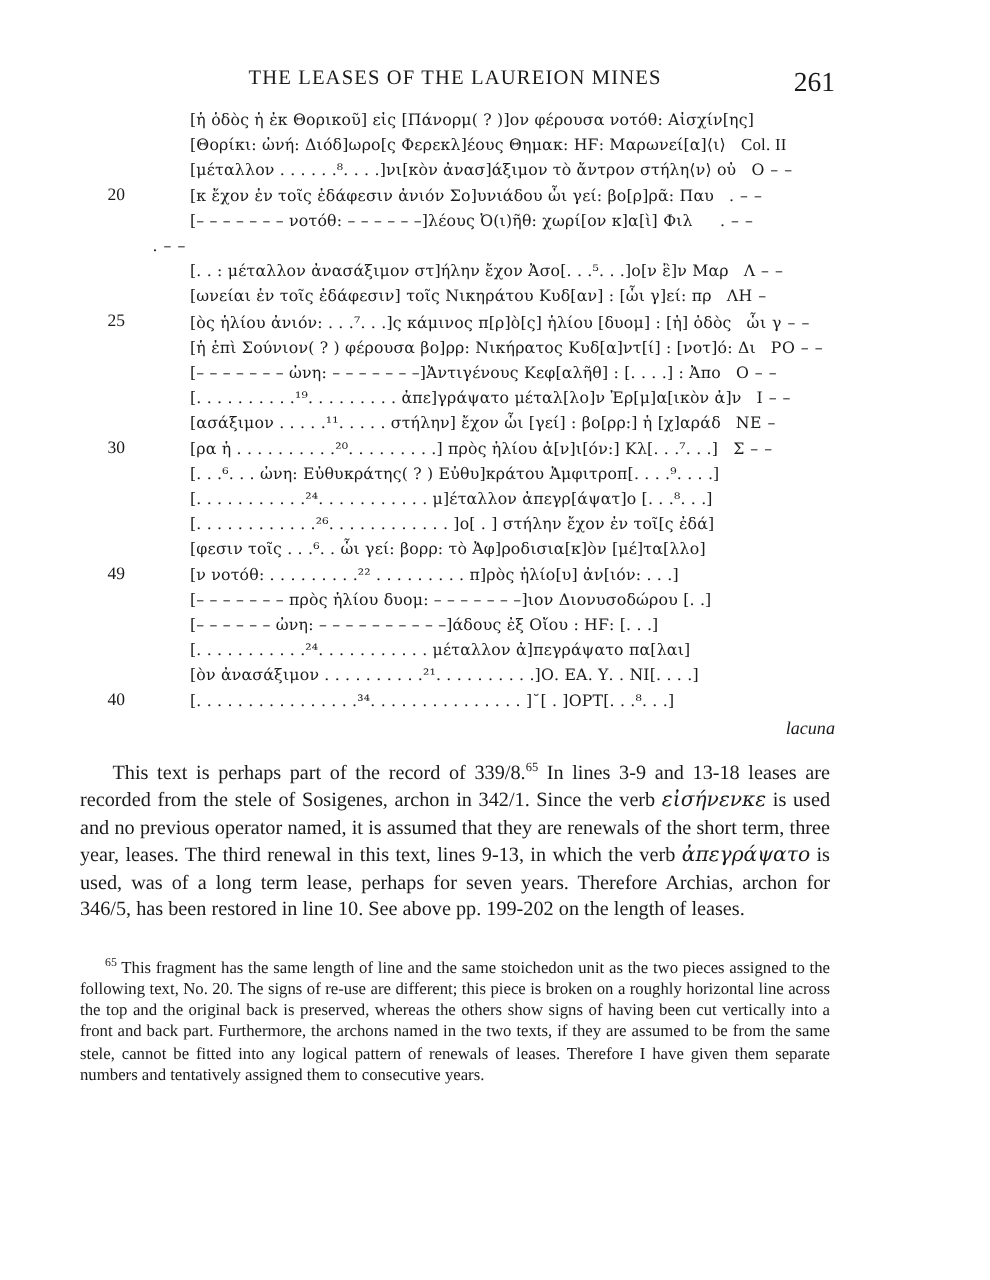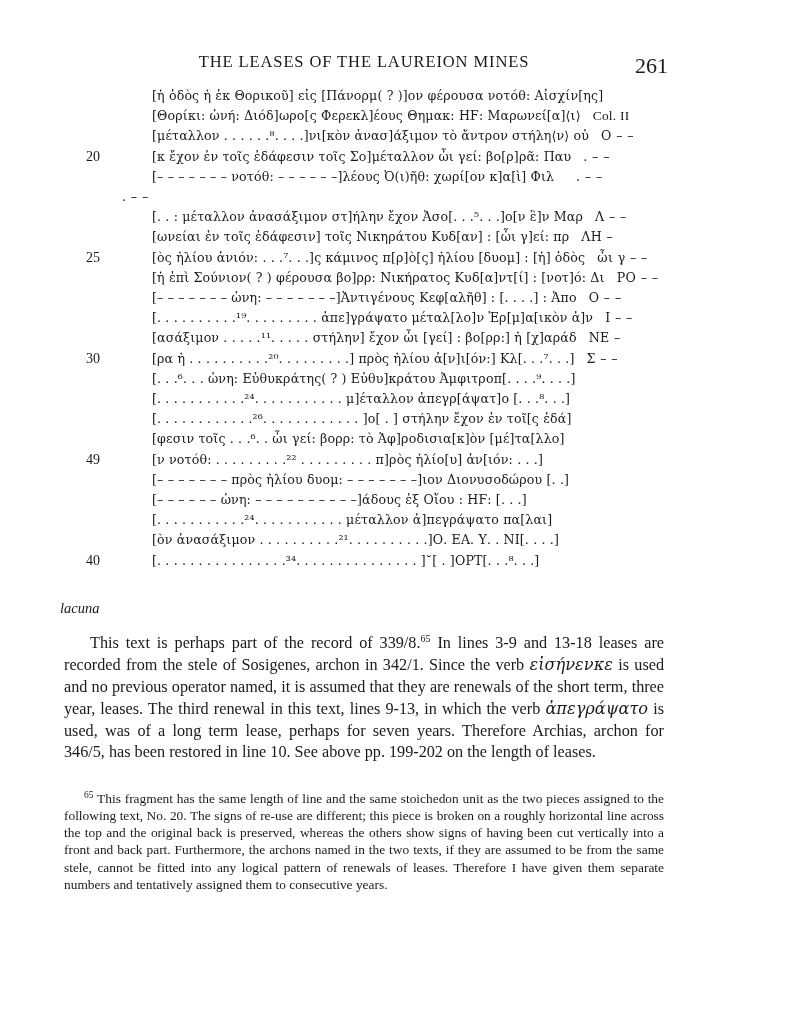--- a/index.html
+++ b/index.html
@@ -75,24 +75,24 @@
     text-align: left;
     padding-left: 12px;
     letter-spacing: 0.4px;
   }
   .col2.head {
     font-family: "Liberation Serif", serif;
     font-size: 13.5px;
     letter-spacing: 0.2px;
   }
   .lacuna {
-    text-align: left;
+    text-align: right;
     font-style: italic;
     font-size: 14.5px;
-    margin-top: 29px;
+    margin-top: 4px;
     margin-bottom: 16px;
     font-family: "Liberation Serif", serif;
   }
 
   
   .body-par {
     font-size: 16.2px;
     line-height: 21.5px;
     text-align: justify;
     text-indent: 26px;
@@ -148,21 +148,21 @@
     </div>
 
     <div class="insc-row">
       <span class="ln"></span>
       <span class="txt grk">[μέταλλον . . . . . .⁸. . . .]νι[κὸν ἀνασ]άξιμον τὸ ἄντρον στήλη⟨ν⟩ οὐ</span>
       <span class="col2">Ο – –</span>
     </div>
 
     <div class="insc-row">
       <span class="ln">20</span>
-      <span class="txt grk">[κ ἔχον ἐν τοῖς ἐδάφεσιν τοῖς Σο]μέταλλον ὧι γεί: βο[ρ]ρᾶ: Παυ</span>
+      <span class="txt grk">[κ ἔχον ἐν τοῖς ἐδάφεσιν ἀνιόν Σο]υνιάδου ὧι γεί: βο[ρ]ρᾶ: Παυ</span>
       <span class="col2">. – –</span>
     </div>
 
     <div class="insc-row">
       <span class="ln"></span>
       <span class="txt grk">[– – – – – – – νοτόθ: – – – – – –]λέους Ὀ(ι)ῆθ: χωρί[ον κ]α[ὶ] Φιλ</span>
       <span class="col2">. – –</span>
     </div>
 
     <div class="insc-row">

